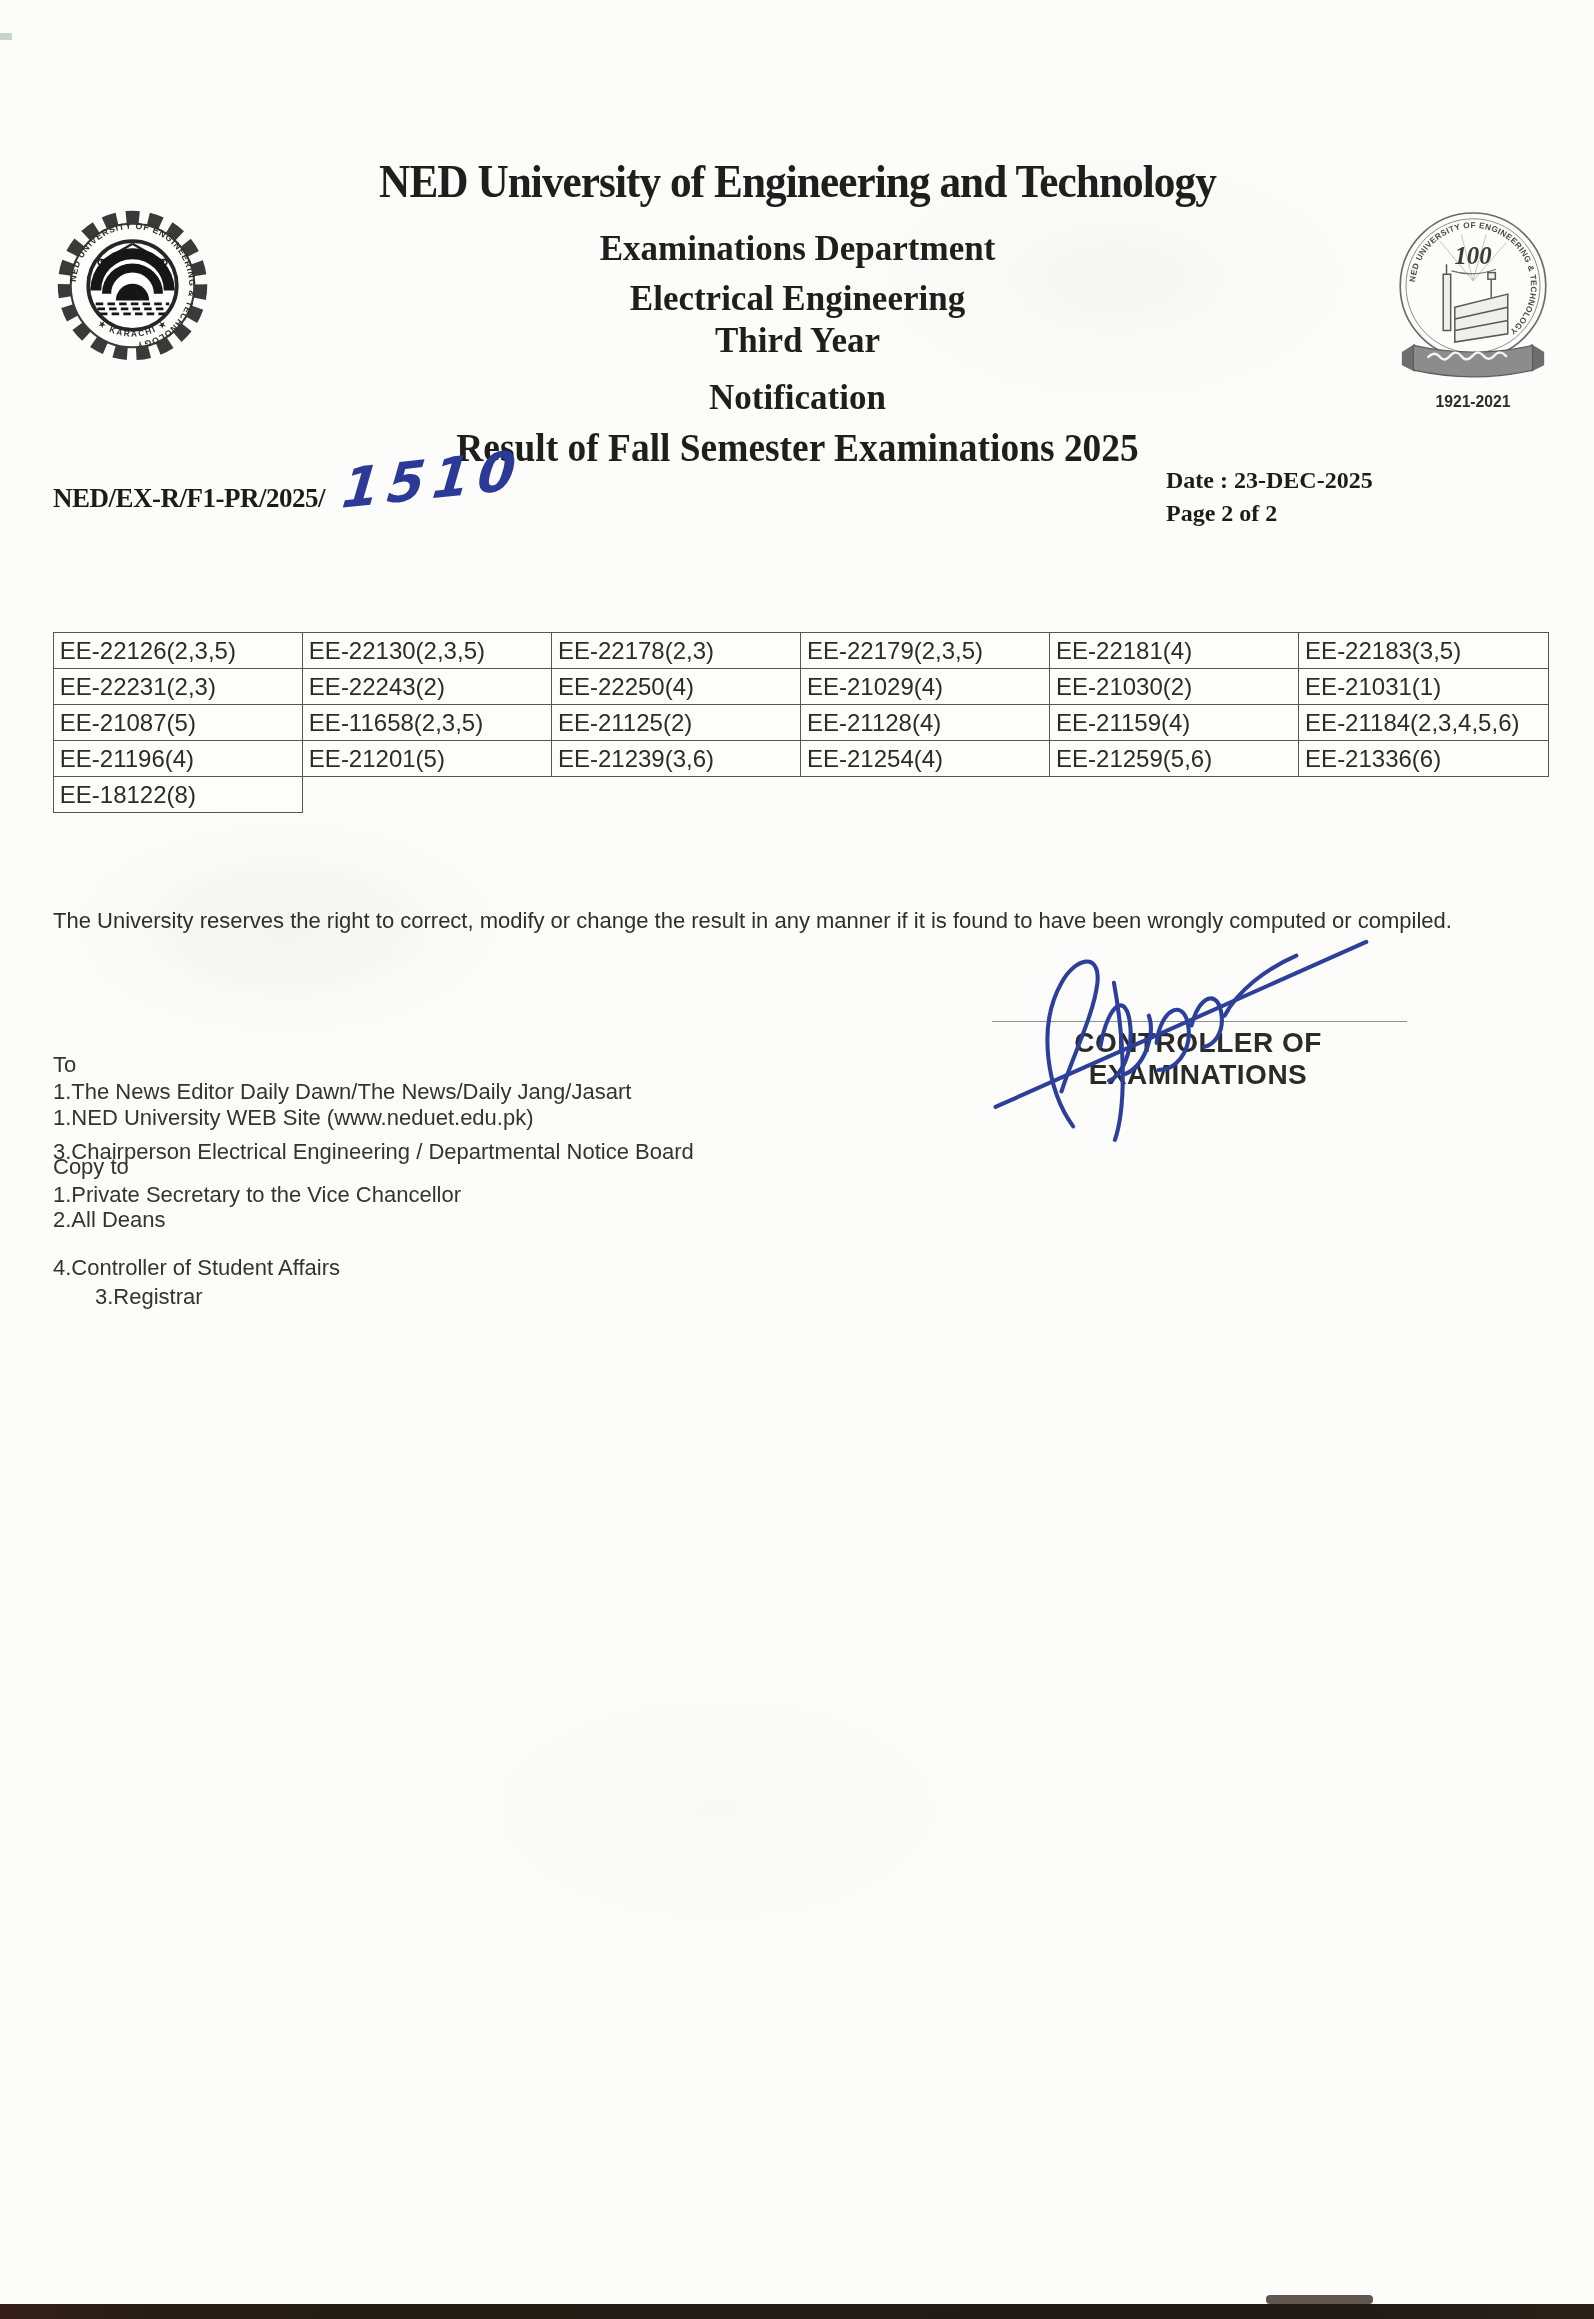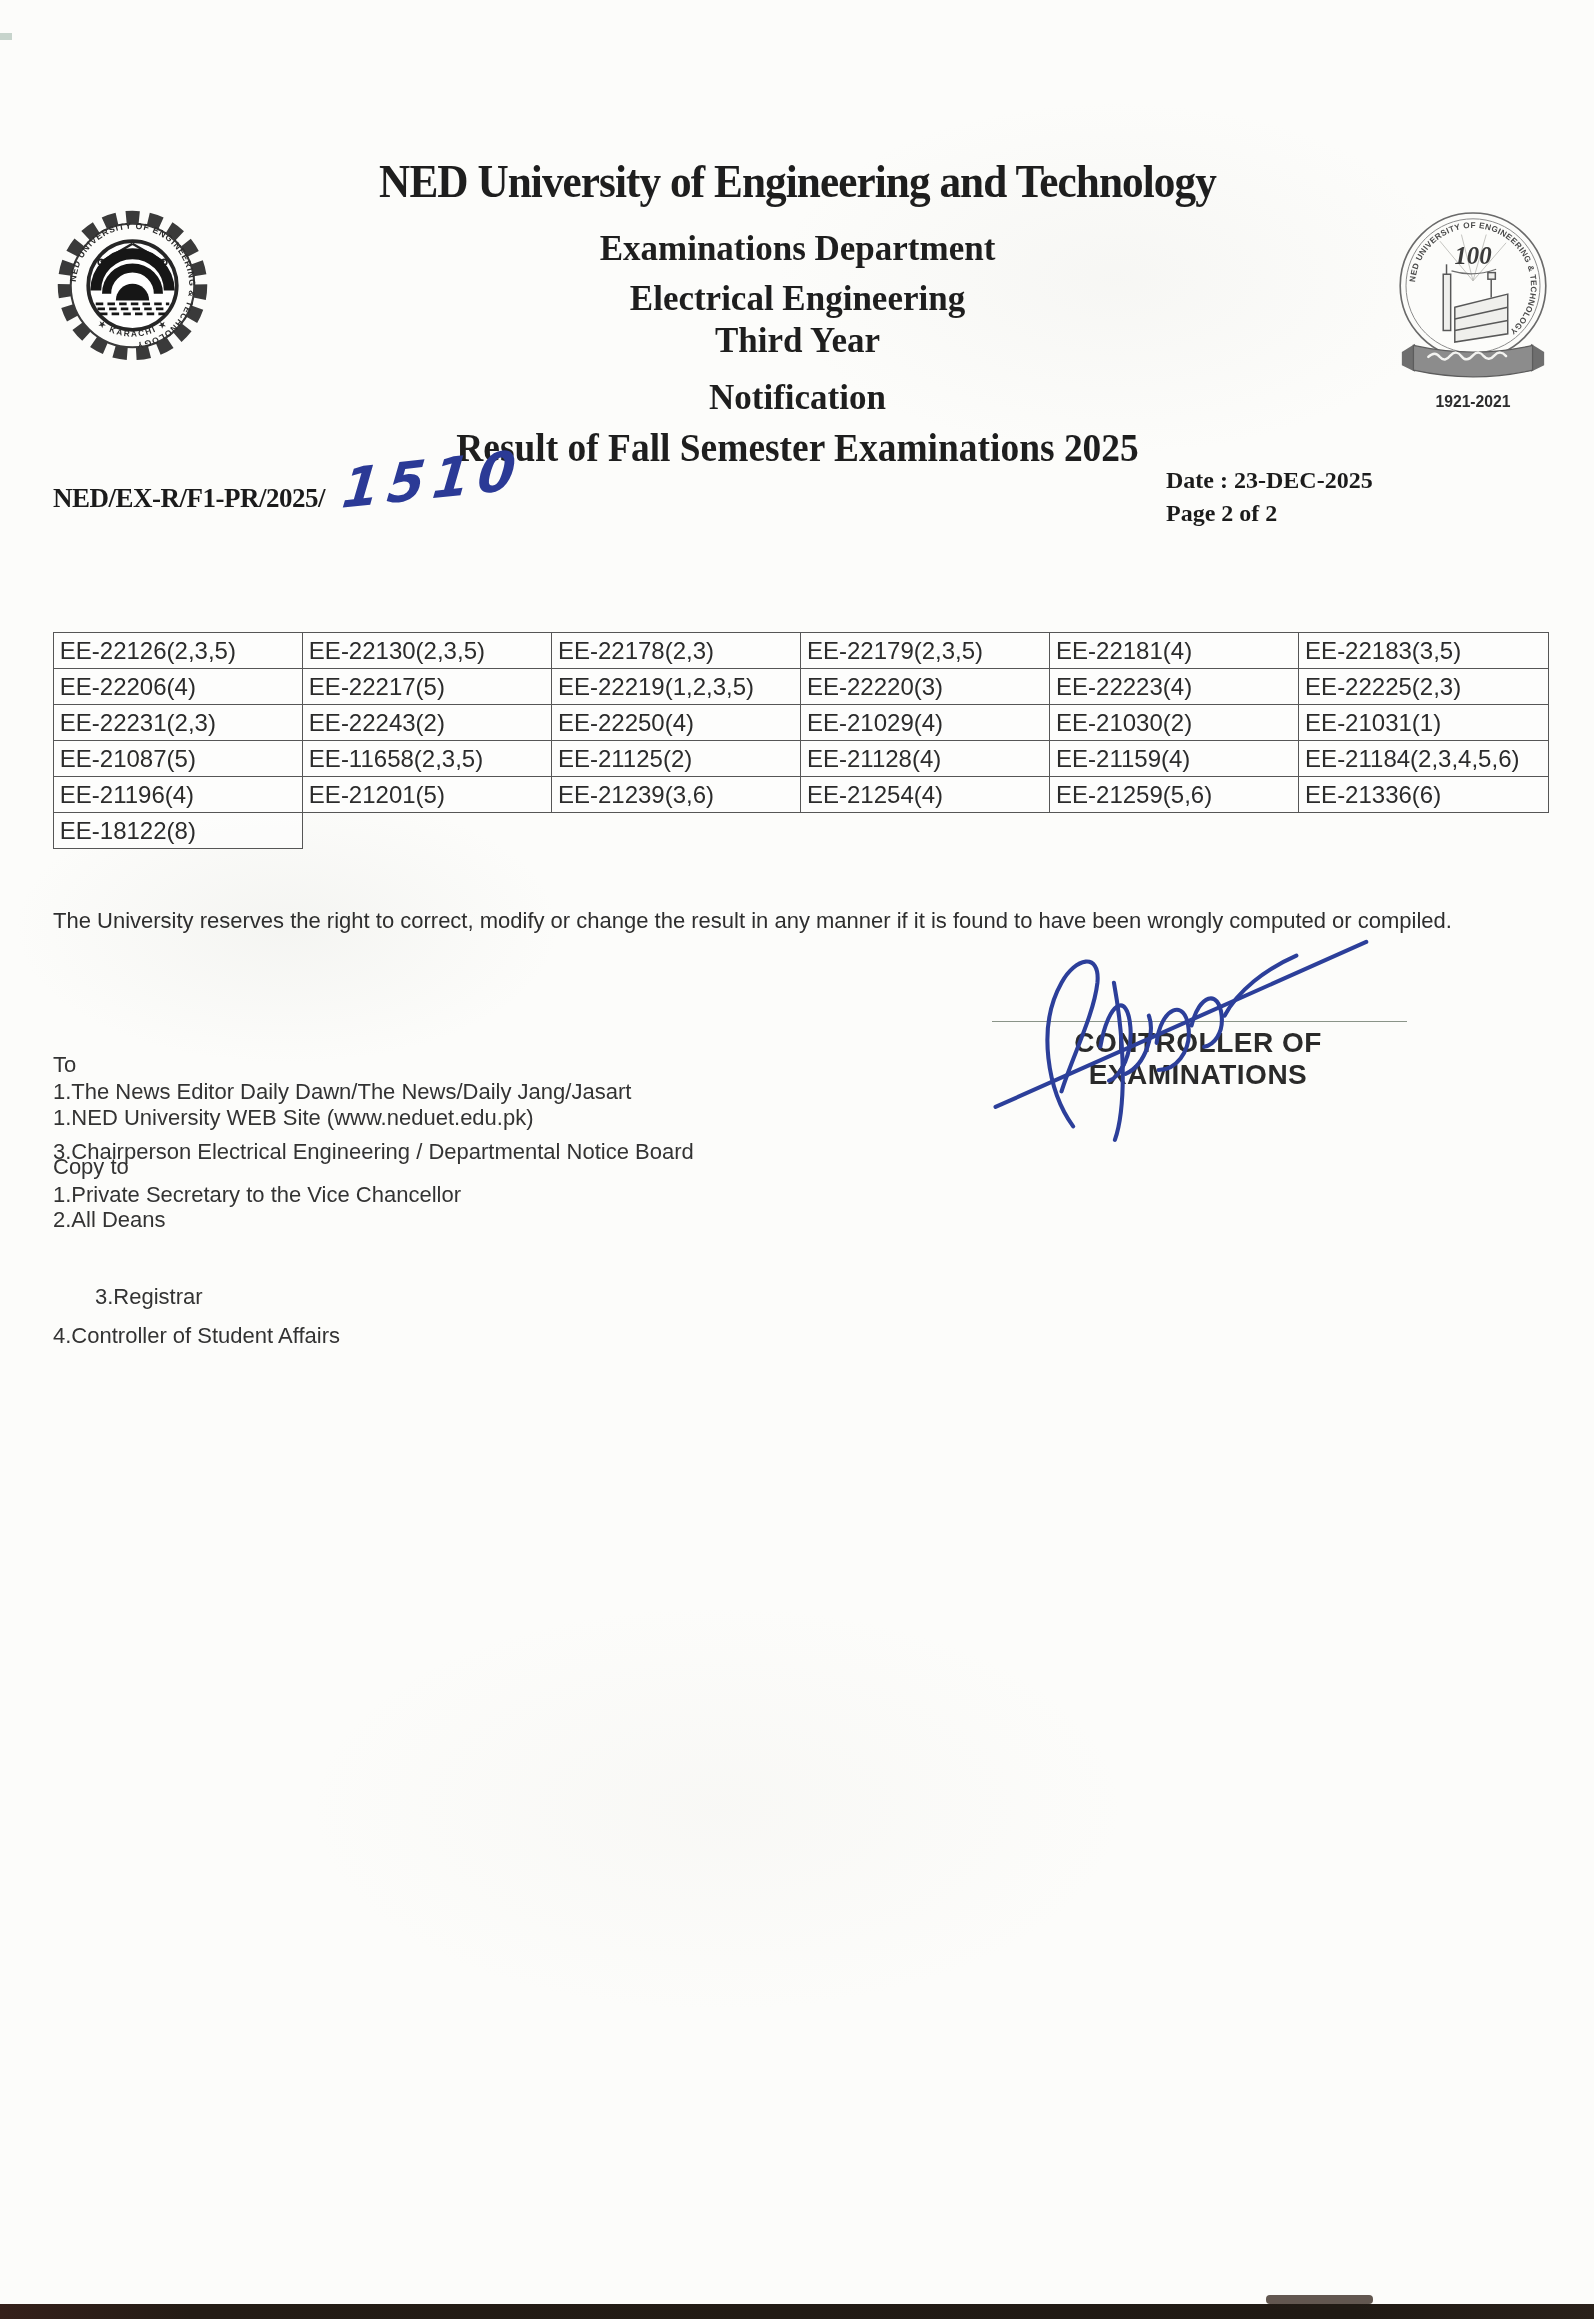--- a/index.html
+++ b/index.html
@@ -68,21 +68,21 @@
   
   .dist { position: absolute; left: 53px; font-size: 22px; color: #333; white-space: nowrap; }
   .to-label    { top: 1052px; }
   .to-item-0   { top: 1079px; }
   .to-item-1   { top: 1105px; }
   .to-item-2   { top: 1139px; }
   .copy-label  { top: 1154px; }
   .copy-item-0 { top: 1182px; }
   .copy-item-1 { top: 1207px; }
   .copy-item-2 { top: 1284px; margin-left: 42px; }
-  .copy-item-3 { top: 1323px; text-align: center; }
+  .copy-item-3 { top: 1255px; text-align: center; }
 
   
   .bottom-bar { position: absolute; left: 0; top: 2304px; width: 1594px; height: 15.5px;
                 background: linear-gradient(90deg, #35201a 0%, #241c15 12%, #201a14 85%, #2a211a 100%); }
   .bottom-smudge { position: absolute; left: 1266px; top: 2295px; width: 107px; height: 8.7px;
                    background: #473a31; border-radius: 3.9px; opacity: 0.85; }
   .edge-mark { position: absolute; left: 0; top: 33px; width: 11.6px; height: 6.8px; background: #9bb3a6; opacity: 0.55; }
 </style>
 </head>
 <body>
@@ -182,28 +182,20 @@
     <tbody>
         <tr>
           <td>EE-22126(2,3,5)</td>
           <td>EE-22130(2,3,5)</td>
           <td>EE-22178(2,3)</td>
           <td>EE-22179(2,3,5)</td>
           <td>EE-22181(4)</td>
           <td>EE-22183(3,5)</td>
         </tr>
         <tr>
-          <td>EE-22206(4)</td>
-          <td>EE-22217(5)</td>
-          <td>EE-22219(1,2,3,5)</td>
-          <td>EE-22220(3)</td>
-          <td>EE-22223(4)</td>
-          <td>EE-22225(2,3)</td>
-        </tr>
-        <tr>
           <td>EE-22231(2,3)</td>
           <td>EE-22243(2)</td>
           <td>EE-22250(4)</td>
           <td>EE-21029(4)</td>
           <td>EE-21030(2)</td>
           <td>EE-21031(1)</td>
         </tr>
         <tr>
           <td>EE-21087(5)</td>
           <td>EE-11658(2,3,5)</td>

